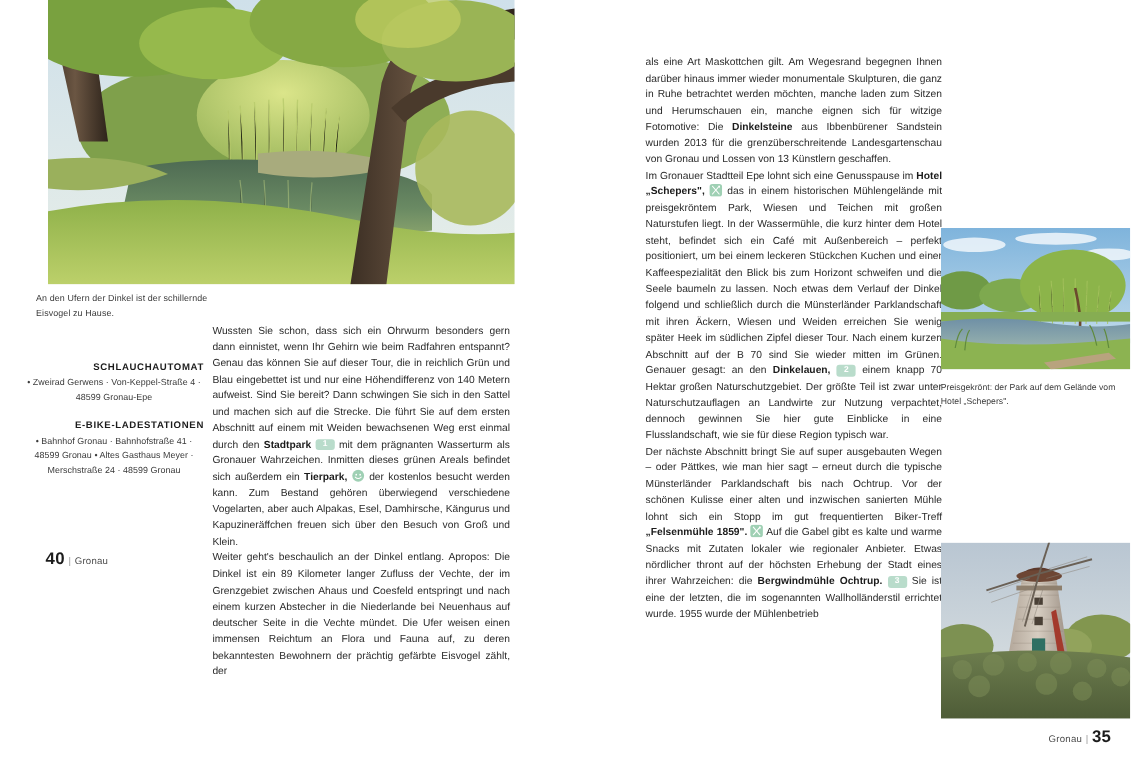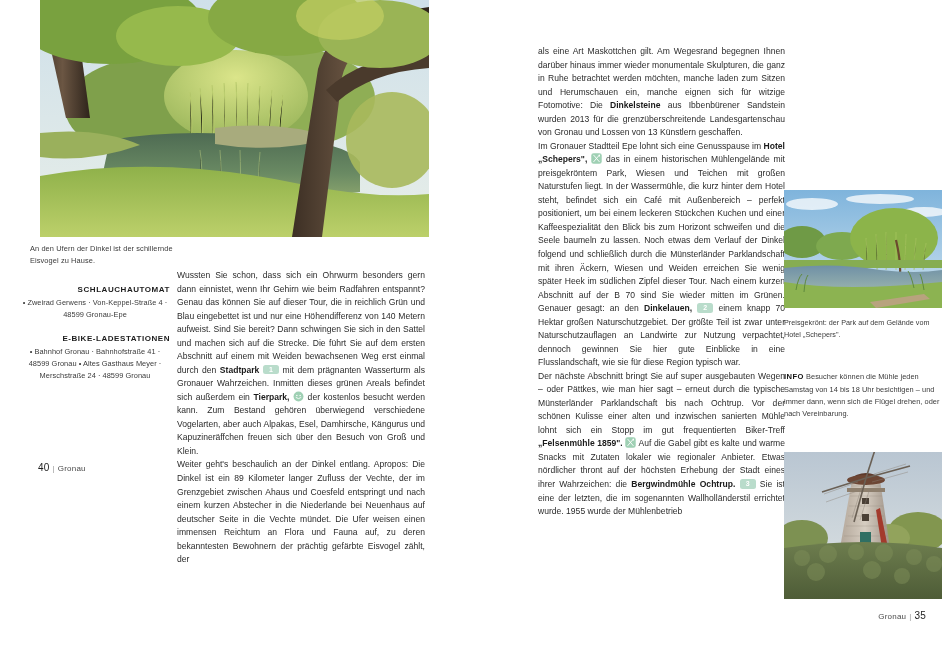--- a/index.html
+++ b/index.html
@@ -49,21 +49,21 @@
     width: 150px;
     font-size: 7.4px;
     line-height: 1.62;
     color: #3a3a3a;
     letter-spacing: .1px;
   }
 
   
   .left-info {
     position: absolute;
-    left: 20px; top: 285px;
+    left: 20px; top: 301px;
     width: 150px;
     text-align: right;
   }
   .li-head {
     font-size: 8px;
     font-weight: bold;
     letter-spacing: .55px;
     color: #1c1c1c;
     margin-bottom: 3px;
   }
@@ -122,21 +122,21 @@
 
   
   .footer {
     position: absolute;
     bottom: 27px;
     font-size: 8px;
     color: #4a4a4a;
     letter-spacing: .2px;
     white-space: nowrap;
   }
-  .footer .pg { font-weight: normal; color: #1c1c1c; font-size: 10px; }
+  .footer .pg { font-weight: bold; color: #1c1c1c; font-size: 14px; }
   .footer .sep { color: #9a9a9a; margin: 0 3px; }
   .footer-left  { left: 38px; }
   .footer-right { right: 38px; }
 
   
   .side {
     position: absolute;
     left: 784px;
     width: 158px;
   }
@@ -346,24 +346,20 @@
         <path d="M130 98 q-3 -13 -6 -17"></path>
           <path d="M140 100 q-2 -12 -4 -16"></path>
       </g>
 
       <path d="M86 112 l54 -8 l6 5 l-54 9 z" fill="#b8a37e"></path>
     </svg>
   </div>
 
   <div class="side side-caption" id="cap-park">Preisgekrönt: der Park auf dem Gelände vom Hotel „Schepers".</div>
 
-  <div class="side side-text" id="info-box">
-    <span class="lead">INFO</span>
-    <span>Besucher können die Mühle jeden Samstag von 14 bis 18 Uhr besichtigen – und immer dann, wenn sich die Flügel drehen, oder nach Vereinbarung.</span>
-  </div>
 
   <div class="side side-photo" id="photo-mill">
     <svg viewBox="0 0 158 147" preserveAspectRatio="none" aria-hidden="true">
       <defs>
         <linearGradient id="sky3" x1="0" y1="0" x2="0" y2="1">
           <stop offset="0%" stop-color="#b9c6d2"></stop>
             <stop offset="100%" stop-color="#dfe4e4"></stop>
         </linearGradient>
         <linearGradient id="mill" x1="0" y1="0" x2="1" y2="0">
           <stop offset="0%" stop-color="#b3a79a"></stop>

